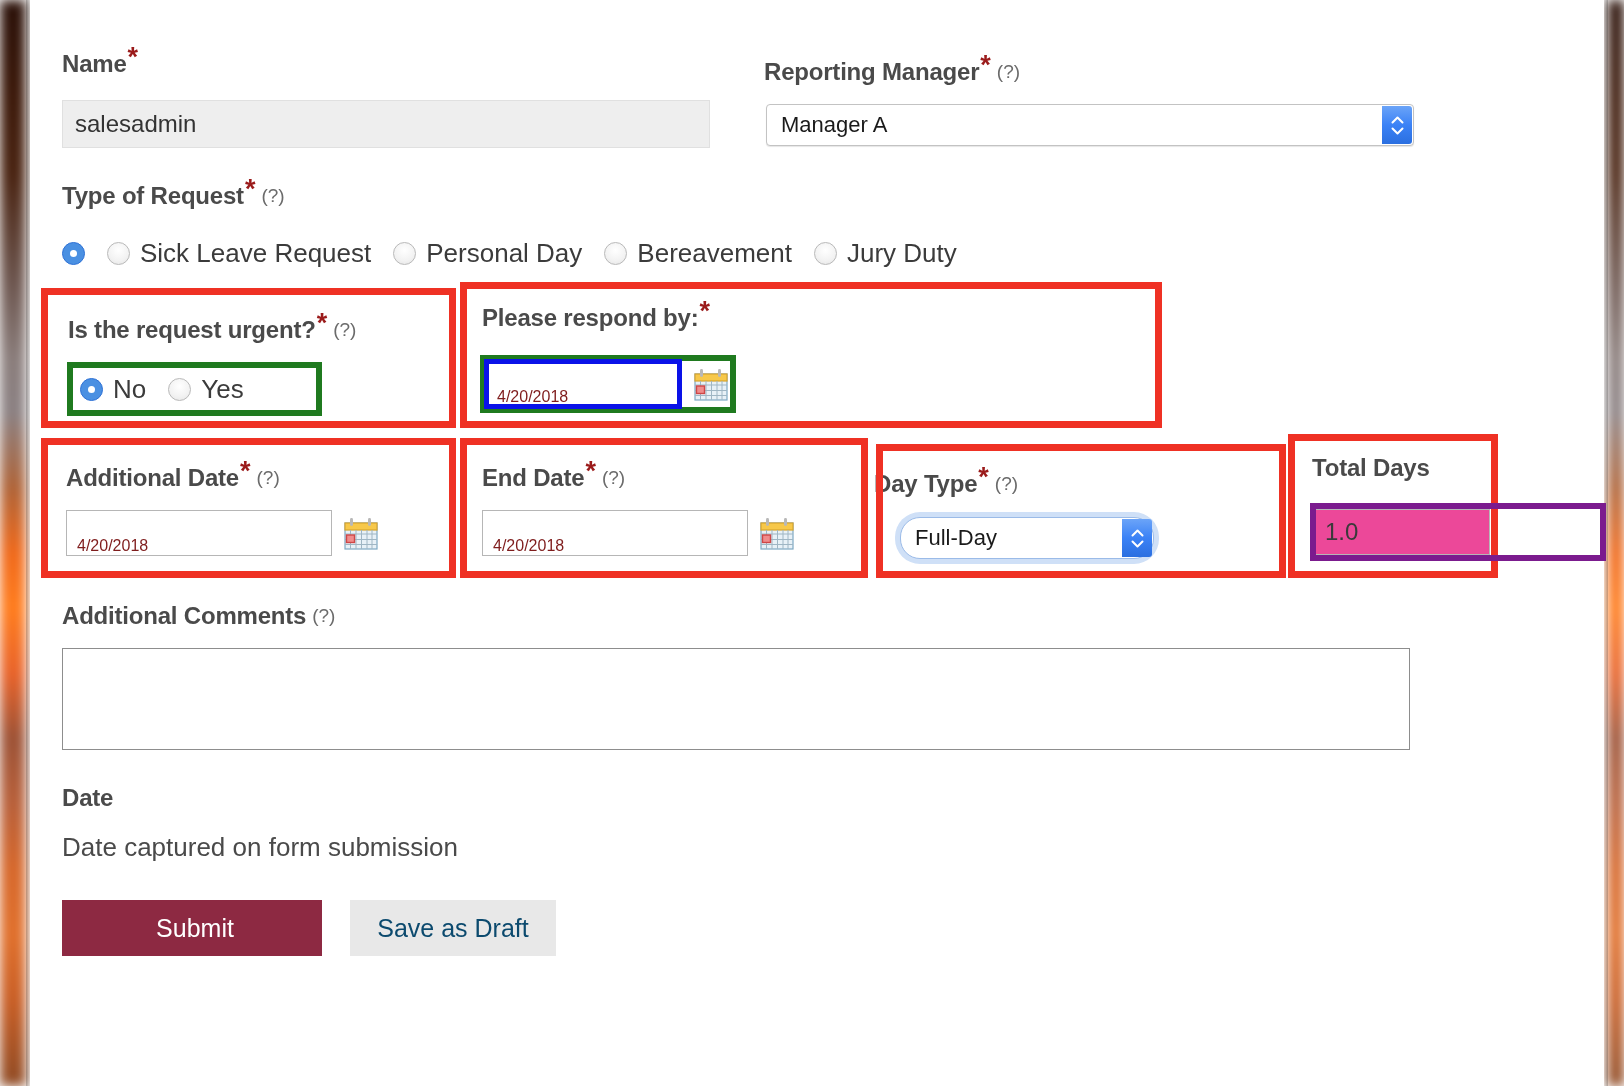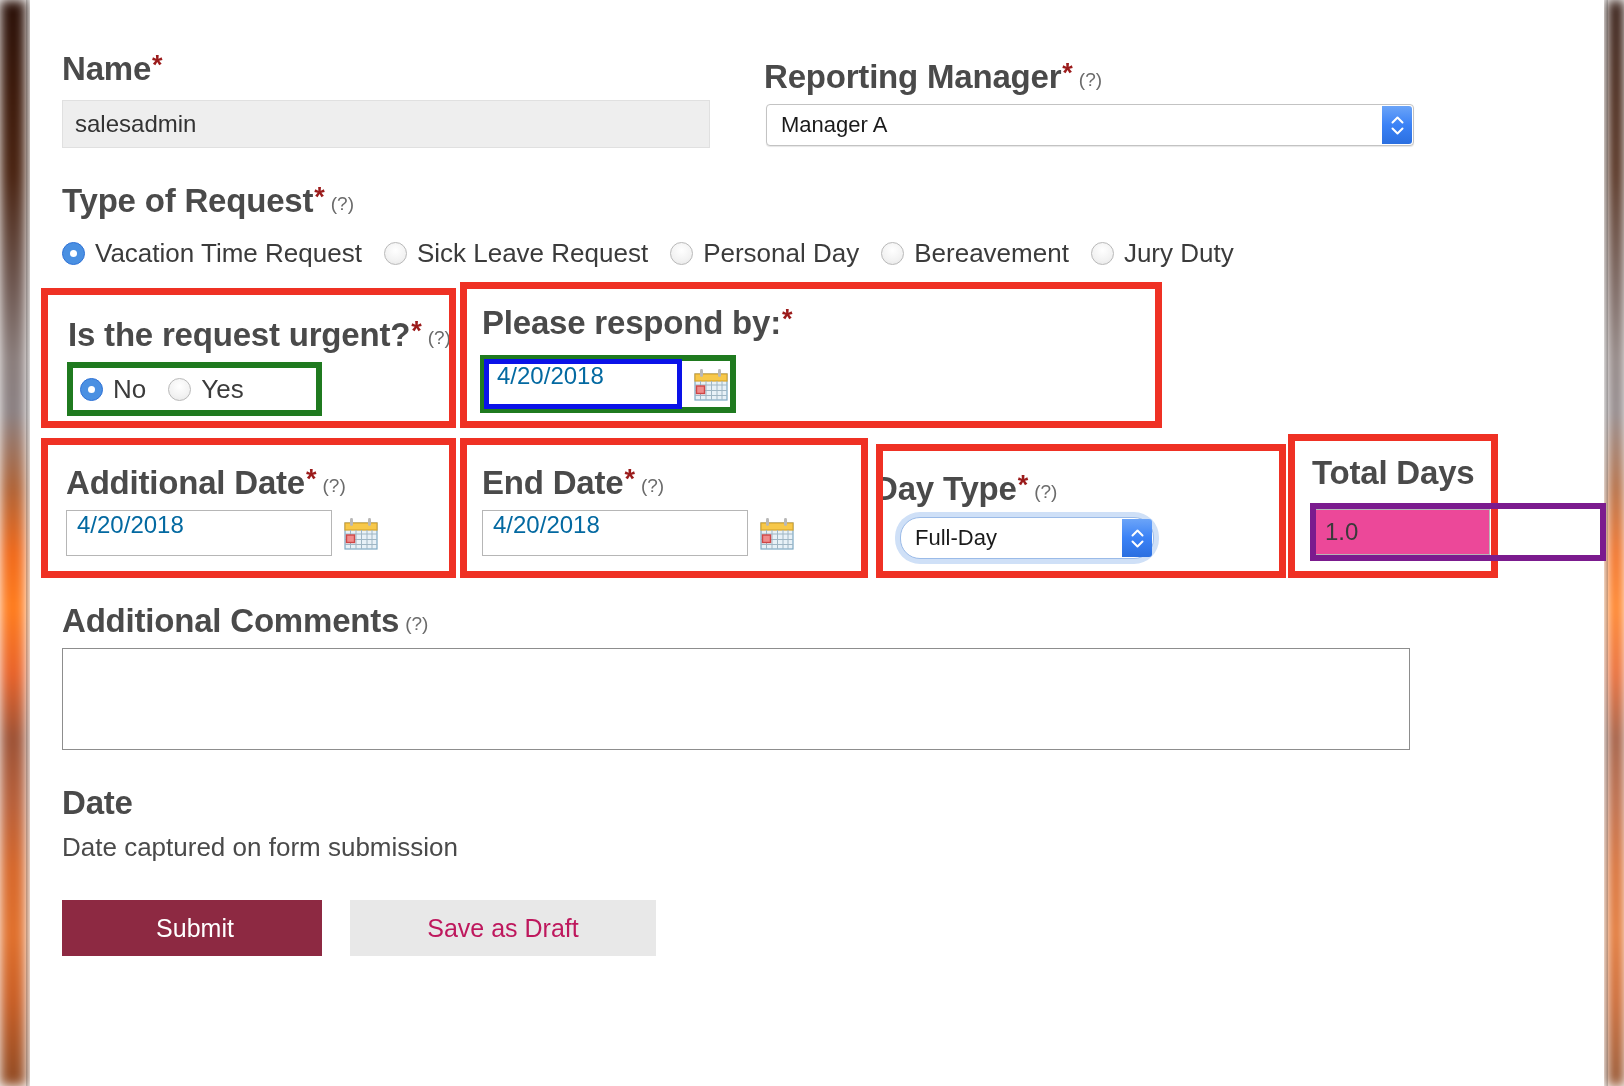--- a/index.html
+++ b/index.html
@@ -41,21 +41,21 @@
     background: linear-gradient(to left, rgba(0,0,0,.22), rgba(0,0,0,.04)); }
 
   #card {
     position: absolute;
     left: 30px; right: 20px; top: 0; bottom: 0;
     background: #ffffff;
   }
 
   
   .fld-label {
-    font-size: 33px;
+    font-size: 24px;
     font-weight: bold;
     color: #4a4a4a;
     letter-spacing: -.2px;
     line-height: 1;
     white-space: nowrap;
   }
   .req-star {
     color: #9b1b1b;
     font-size: 27px;
     font-weight: bold;
@@ -110,23 +110,23 @@
   .focus-glow {
     border-color: #9bbbe8;
     box-shadow: 0 0 0 5px #cfe0f7;
     border-radius: 5px;
   }
 
   .date-input {
     border: 1px solid #b6b6b6;
     background: #fff;
     height: 46px;
-    font-size: 24px;
-    color: #0369a1;
-    display: flex; align-items: flex-start;
+    font-size: 16px;
+    color: #7f1d1d;
+    display: flex; align-items: flex-end;
     padding: 0 10px;
   }
   .total-input {
     border: 1px solid #b6b6b6;
     background: #ec4899;
     height: 46px;
     font-size: 24px;
     color: #3a3a3a;
     display: flex; align-items: center;
     padding: 0 10px;
@@ -186,23 +186,23 @@
   }
   .btn-submit {
     background: #8d2942;
     color: #ffffff;
     font-size: 25px;
     width: 260px;
     padding-left: 6px;
   }
   .btn-draft {
     background: #e8e8e8;
-    color: #be185d;
+    color: #0c4a6e;
     font-size: 25px;
-    width: 306px;
+    width: 206px;
   }
 
   .abs { position: absolute; }
 </style>
 </head>
 <body>
 
 <div id="page">
 
   <div class="bg-strip left"></div>
@@ -233,21 +233,20 @@
         </svg>
       </div>
     </div>
 
     <div class="abs" style="left:32px; top:184px;">
       <span class="fld-label">Type of Request</span><span class="req-star">*</span><span class="help-hint">(?)</span>
     </div>
     <div class="abs radio-row" style="left:32px; top:238px;">
       <label class="radio-item">
         <span class="radio-dot on"></span>
-        <span class="radio-label">Vacation Time Request</span>
       </label>
       <label class="radio-item">
         <span class="radio-dot"></span>
         <span class="radio-label">Sick Leave Request</span>
       </label>
       <label class="radio-item">
         <span class="radio-dot"></span>
         <span class="radio-label">Personal Day</span>
       </label>
       <label class="radio-item">

